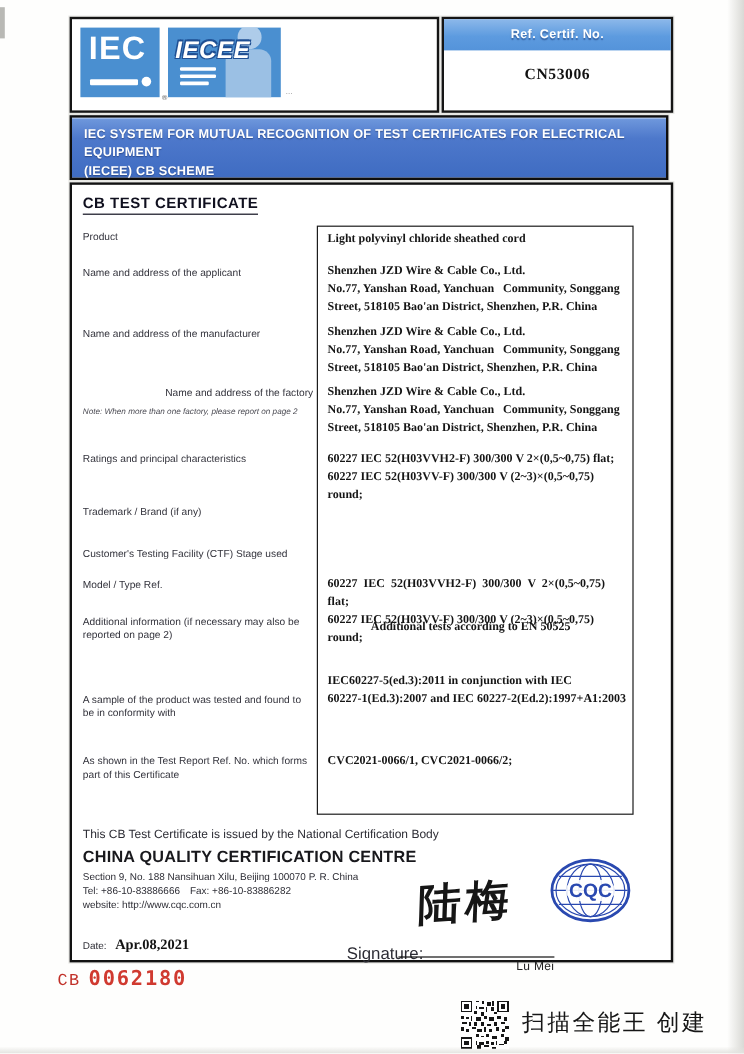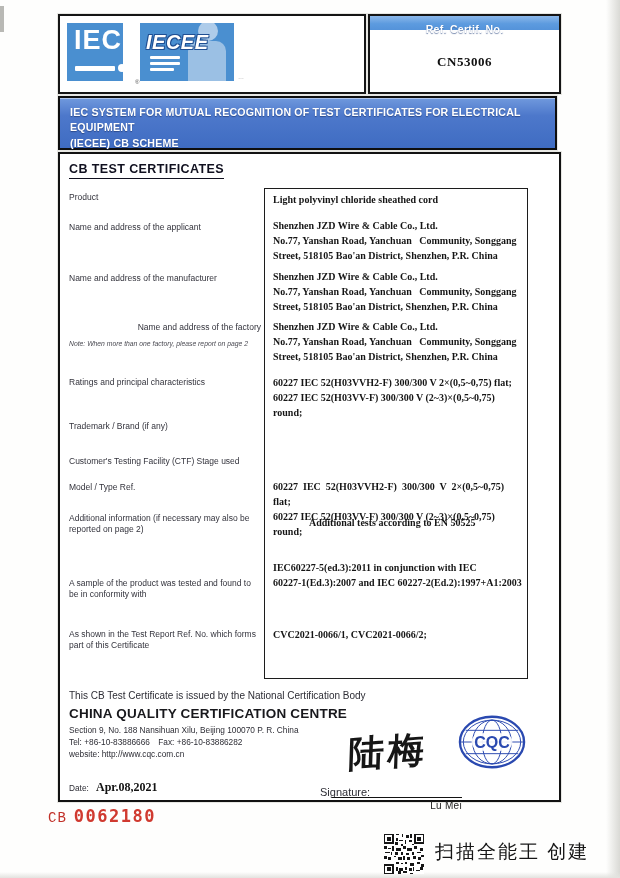--- a/index.html
+++ b/index.html
@@ -13,41 +13,41 @@
   
   .scan-edge-right{position:absolute;right:0;top:0;width:14px;height:878px;
     background:linear-gradient(90deg, rgba(216,216,212,0), #d9d9d5);}
   .scan-edge-bottom{position:absolute;left:0;bottom:0;width:620px;height:6px;
     background:linear-gradient(0deg,#e3e3df,rgba(227,227,223,0));}
   .scan-mark-tl{position:absolute;left:0;top:6px;width:4px;height:26px;background:#b9b9b5;}
 
   
   .logo-box{position:absolute;left:58px;top:14px;width:304px;height:76px;
     border:2px solid #151515;background:#fff;box-shadow:0 0 0 1px #e7e7e3;}
-  .iec-square{position:absolute;left:7px;top:7px;width:56px;height:58px;background:#4a8fd0;}
+  .iec-square{position:absolute;left:7px;top:7px;width:66px;height:58px;background:#4a8fd0;}
   .iec-text{position:absolute;left:7px;top:2px;color:#fff;font-weight:800;font-size:27px;
     letter-spacing:1px;font-family:"Liberation Sans",sans-serif;}
   .iec-bar{position:absolute;left:8px;bottom:10px;width:40px;height:5px;background:#fff;border-radius:1px;}
   .iec-dot{position:absolute;left:51px;bottom:9px;width:8px;height:8px;background:#fff;border-radius:50%;}
   .iec-reg{position:absolute;left:75px;top:63px;font-size:6px;color:#555;}
   .iecee-square{position:absolute;left:80px;top:7px;width:94px;height:58px;background:#4a8fd0;overflow:hidden;}
   .iecee-head{position:absolute;right:16px;top:-2px;width:20px;height:20px;border-radius:50%;background:#b9d3ec;opacity:.9;}
   .iecee-body{position:absolute;right:8px;top:18px;width:38px;height:44px;border-radius:10px 10px 0 0;background:#a9c9e8;opacity:.85;}
   .iecee-text{position:absolute;left:6px;top:8px;color:#fff;font-weight:800;font-style:italic;
     font-size:20px;letter-spacing:.5px;
     text-shadow:1px 1px 0 #1f4f93,-1px -1px 0 #1f4f93,1px -1px 0 #1f4f93,-1px 1px 0 #1f4f93;}
   .iecee-line{position:absolute;left:10px;height:3px;background:#fff;border-radius:1px;}
   .iecee-l1{width:30px;bottom:22px;}
   .iecee-l2{width:30px;bottom:16px;}
   .iecee-l3{width:24px;bottom:10px;}
   .iecee-tm{position:absolute;left:178px;top:58px;font-size:6px;color:#777;letter-spacing:1px;}
 
   .ref-box{position:absolute;left:368px;top:14px;width:189px;height:76px;
     border:2px solid #151515;background:#fff;box-shadow:0 0 0 1px #e7e7e3;}
-  .ref-band{position:absolute;left:0;top:0;right:0;height:14px;
+  .ref-band{position:absolute;left:0;top:0;right:0;height:26px;
     background:linear-gradient(180deg,#8cb8ea 0%,#5d9bdf 55%,#5493da 100%);
     color:#fff;font-weight:700;font-size:10.5px;text-align:center;line-height:26px;
     text-shadow:0 1px 1px rgba(30,60,120,.6);letter-spacing:.3px;}
   .ref-value{position:absolute;left:0;top:38px;right:0;text-align:center;
     font-family:"Liberation Serif",serif;font-size:13px;font-weight:600;color:#111;letter-spacing:.5px;}
 
   
   .banner{position:absolute;left:58px;top:96px;width:499px;height:54px;
     border:2.5px solid #0e0e0e;box-sizing:border-box;
     background:linear-gradient(180deg,#7099dd 0%,#4d78cb 35%,#3f6cc2 100%);
@@ -78,21 +78,21 @@
   
   .issued-line{position:absolute;left:9px;top:536px;font-size:10px;color:#2d2d35;}
   .org-name{position:absolute;left:9px;top:552px;font-size:13.5px;font-weight:800;color:#18181c;letter-spacing:.2px;}
   .org-addr{position:absolute;left:9px;top:571px;font-size:8.3px;color:#2d2d35;}
   .org-telfax{position:absolute;left:9px;top:583px;font-size:8.3px;color:#2d2d35;}
   .org-telfax .fax{margin-left:6px;}
   .org-web{position:absolute;left:9px;top:595px;font-size:8.3px;color:#2d2d35;}
   .date-label{position:absolute;left:9px;top:629px;font-size:8.3px;color:#2d2d35;}
   .date-value{position:absolute;left:36px;top:626px;font-family:"Liberation Serif",serif;
     font-size:12px;font-weight:600;color:#131313;}
-  .sig-label{position:absolute;left:260px;top:632px;font-size:11px;color:#2d2d35;}
+  .sig-label{position:absolute;left:229px;top:632px;font-size:14px;color:#2d2d35;}
   .sig-line{position:absolute;left:272px;top:643px;width:130px;border-top:1.6px solid #131313;}
   .sig-name{position:absolute;left:272px;top:646px;width:130px;text-align:right;
     font-size:10px;color:#222;letter-spacing:.3px;}
   .sig-script{position:absolute;left:288px;top:574px;font-size:36px;color:#161616;
     font-family:"DejaVu Sans",sans-serif;font-weight:600;
     transform:rotate(-4deg) skewX(-6deg);letter-spacing:4px;}
   .cqc-logo{position:absolute;left:397px;top:560px;width:70px;height:56px;}
 
   
   .cb-stamp{position:absolute;left:48px;top:806px;white-space:nowrap;}
@@ -136,21 +136,21 @@
     <div class="ref-band">Ref. Certif. No.</div>
     <div class="ref-value">CN53006</div>
   </div>
 
   <div class="banner">
     <div class="banner-text">IEC SYSTEM FOR MUTUAL RECOGNITION OF TEST CERTIFICATES FOR ELECTRICAL EQUIPMENT
 (IECEE) CB SCHEME</div>
   </div>
 
   <div class="main-box">
-    <div class="cb-title">CB TEST CERTIFICATES</div>
+    <div class="cb-title">CB TEST CERTIFICATE</div>
 
     <div class="field-label L0">Product</div>
     <div class="field-label L1">Name and address of the applicant</div>
     <div class="field-label L2">Name and address of the manufacturer</div>
     <div class="field-label L3">Name and address of the factory</div>
     <div class="field-note N3">Note: When more than one factory, please report on page 2</div>
     <div class="field-label L4">Ratings and principal characteristics</div>
     <div class="field-label L5">Trademark / Brand (if any)</div>
     <div class="field-label L6">Customer's Testing Facility (CTF) Stage used</div>
     <div class="field-label L7">Model / Type Ref.</div>

